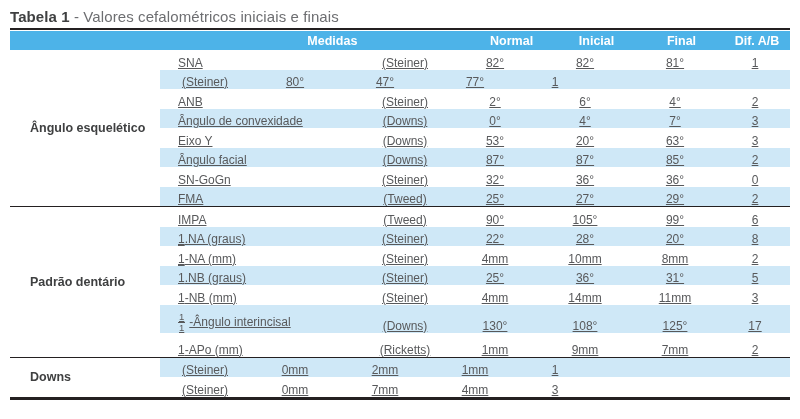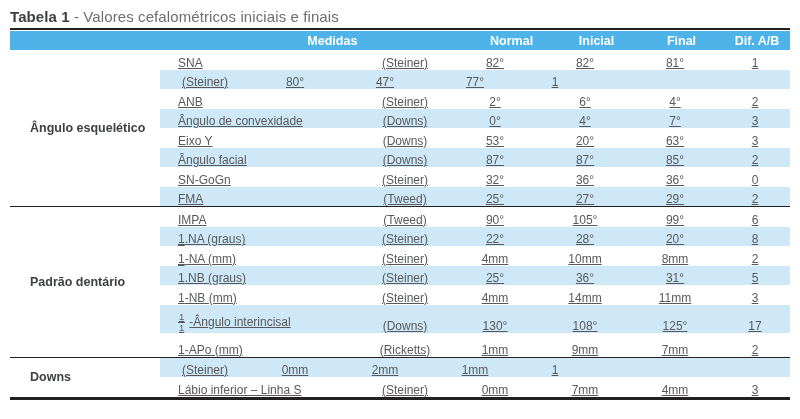--- a/index.html
+++ b/index.html
@@ -251,23 +251,20 @@
         <div class="group-label">Downs</div>
         <div class="rows">
           <div class="row stripe">
             <div class="cell c-fonte">(Steiner)</div>
             <div class="cell c-val">0mm</div>
             <div class="cell c-val">2mm</div>
             <div class="cell c-val">1mm</div>
             <div class="cell c-dif">1</div>
           </div>
           <div class="row">
-            <div class="cell c-medida">
-              <span>Lábio inferior – Linha S</span>
-            </div>
             <div class="cell c-fonte">(Steiner)</div>
             <div class="cell c-val">0mm</div>
             <div class="cell c-val">7mm</div>
             <div class="cell c-val">4mm</div>
             <div class="cell c-dif">3</div>
           </div>
         </div>
       </div>
     </div>
   <div class="bottomrule"></div>

